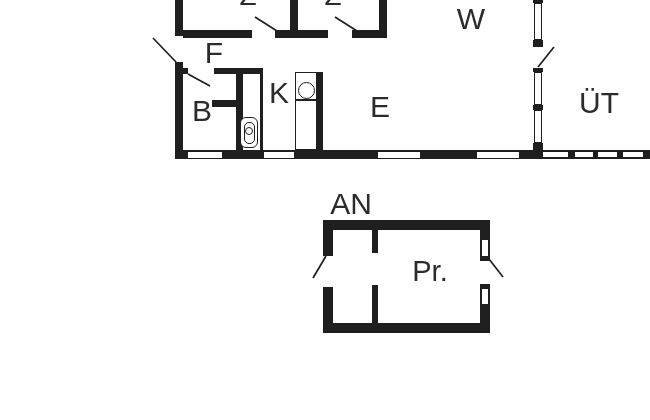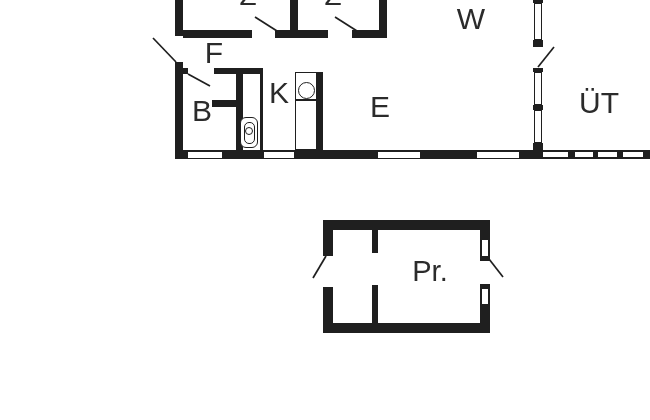--- a/index.html
+++ b/index.html
@@ -94,15 +94,16 @@
   </svg>
 
   <span class="label" style="left:248px;top:-4px;font-size:28px;">Z</span>
   <span class="label" style="left:333px;top:-4px;font-size:28px;">Z</span>
   <span class="label" style="left:214px;top:53px;">F</span>
   <span class="label" style="left:202px;top:111px;">B</span>
   <span class="label" style="left:279px;top:93px;">K</span>
   <span class="label" style="left:380px;top:107px;">E</span>
   <span class="label" style="left:471px;top:19px;">W</span>
   <span class="label" style="left:599px;top:57px;margin-top:46px;">ÜT</span>
+  <span class="label" style="left:351px;top:204px;">AN</span>
   <span class="label" style="left:430px;top:271px;font-size:29px;">Pr.</span>
 
 </div>
 
 </body></html>

